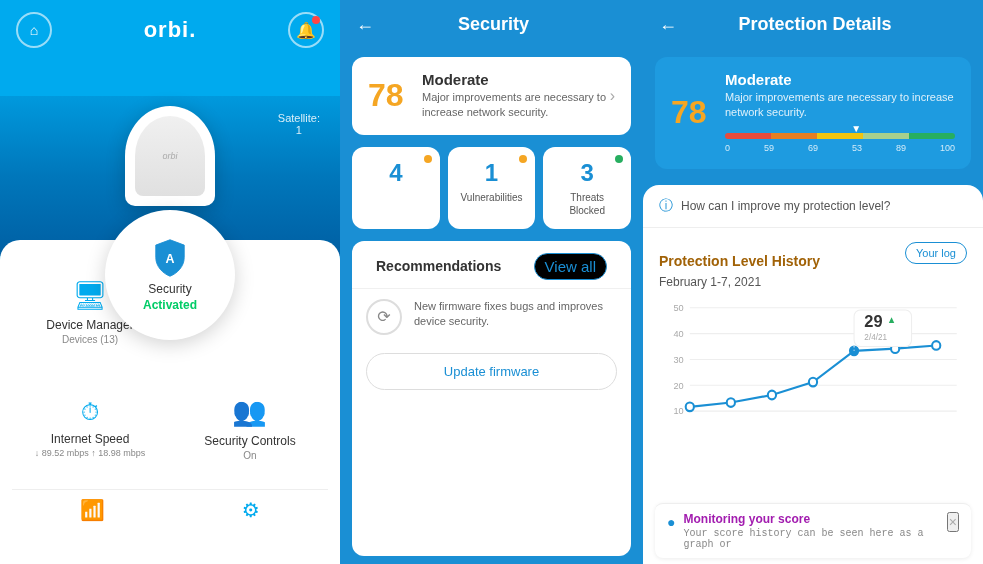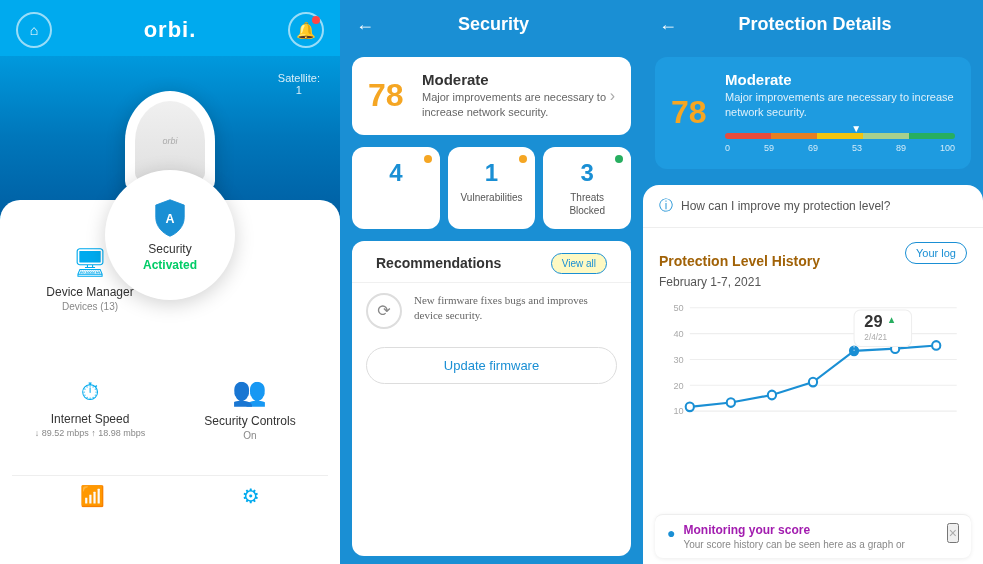--- a/index.html
+++ b/index.html
@@ -39,24 +39,25 @@
     }
     .bell-badge { position: relative; }
     .bell-dot {
       position: absolute; top: 2px; right: 2px;
       width: 8px; height: 8px; background: #ff4444; border-radius: 50%;
     }
     .home-device-area {
       background: linear-gradient(180deg, #0099dd 0%, #0077bb 50%, #005fa3 100%);
       padding: 10px 4px 0;
       display: flex;
-      align-items: center;
+      align-items: flex-start;
       justify-content: center;
       position: relative;
       min-height: 160px;
+      margin-top: 40px;
     }
     .satellite-label {
       position: absolute; right: 20px; top: 16px;
       color: rgba(255,255,255,0.85); font-size: 11px; text-align: center;
     }
     .router-device {
       width: 90px; height: 100px;
       background: white;
       border-radius: 50% 50% 10px 10px;
       display: flex; align-items: center; justify-content: center;
@@ -178,38 +179,38 @@
       flex: 1;
       overflow: hidden;
     }
     .rec-header {
       display: flex; justify-content: space-between; align-items: center;
       padding: 12px 24px 8px;
     }
     .rec-title { font-size: 14px; font-weight: 700; color: #333; }
     .view-all-btn {
       border: 1px solid #1a8fd4; color: #1a8fd4;
-      background: #fef9c3; padding: 4px 10px;
-      border-radius: 14px; font-size: 10px; cursor: pointer;
+      background: #000000; padding: 4px 10px;
+      border-radius: 14px; font-size: 15px; cursor: pointer;
     }
     .rec-item {
       display: flex; align-items: flex-start;
       padding: 10px 14px;
       border-top: 1px solid #f0f0f0;
     }
     .rec-icon {
       width: 36px; height: 36px; border-radius: 50%;
       border: 2px solid #ddd;
       display: flex; align-items: center; justify-content: center;
       margin-right: 12px; flex-shrink: 0;
       font-size: 16px; color: #888;
     }
     .rec-content { flex: 1; }
     .rec-item-title { font-size: 13px; font-weight: 700; color: #333; margin-bottom: 4px; }
-    .rec-item-desc { font-size: 11px; color: #666; line-height: 1.4; font-family: Liberation Serif, serif; }
+    .rec-item-desc { font-size: 11px; color: #666; line-height: 1.4; }
     .update-fw-btn {
       margin: 8px 14px;
       background: white;
       border: 1px solid #ddd;
       border-radius: 20px;
       padding: 10px;
       text-align: center;
       color: #1a8fd4;
       font-size: 13px;
       font-weight: 500;
@@ -314,21 +315,21 @@
       border-radius: 8px;
       margin: 6px 12px;
       padding: 8px 12px;
       display: flex; align-items: flex-start;
       box-shadow: 0 1px 4px rgba(0,0,0,0.08);
       position: relative;
     }
     .monitoring-icon { color: #1a8fd4; font-size: 14px; margin-right: 8px; margin-top: 2px; }
     .monitoring-content { flex: 1; }
     .monitoring-title { font-size: 12px; font-weight: 700; color: #a21caf; }
-    .monitoring-desc { font-size: 10px; color: #888; margin-top: 2px; }
+    .monitoring-desc { font-size: 10px; color: #888; margin-top: 2px; font-family: Liberation Mono, monospace; }
     .monitoring-close {
       color: #aaa; font-size: 14px; cursor: pointer; margin-left: 4px;
     }
     .chart-x-labels {
       display: flex; justify-content: space-around;
       padding: 0 16px 6px;
       font-size: 9px; color: #aaa;
     }
   </style>
 </head>

